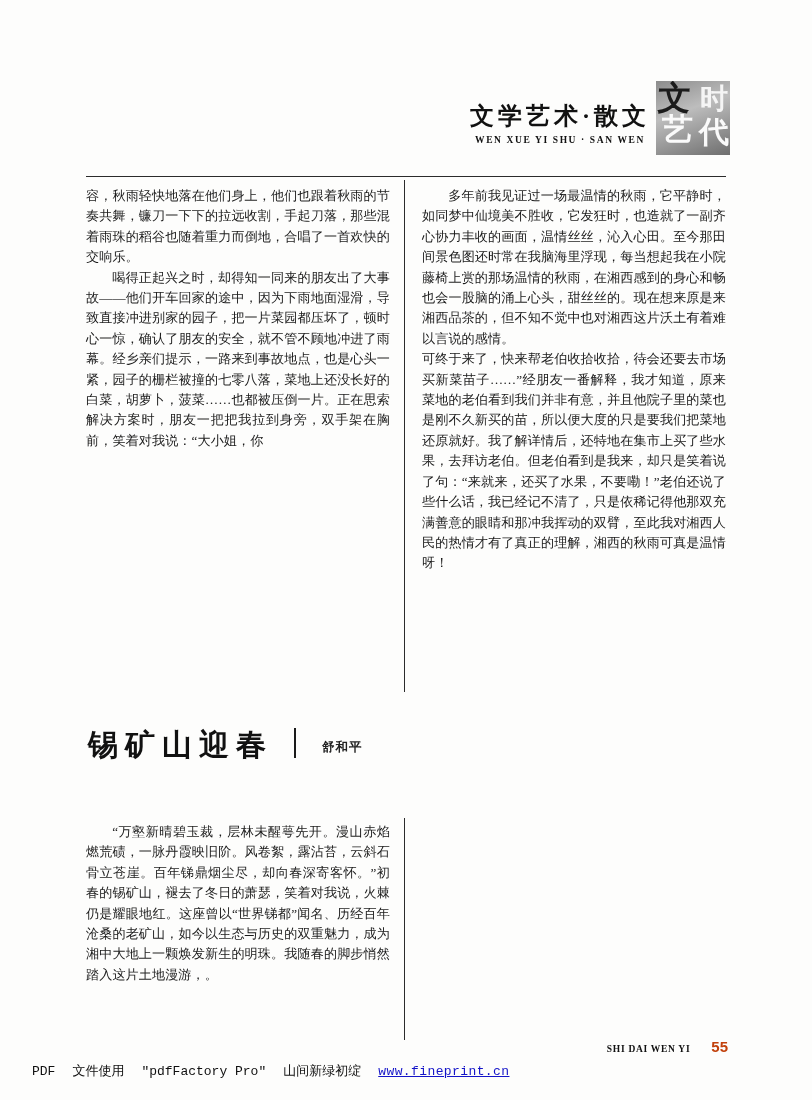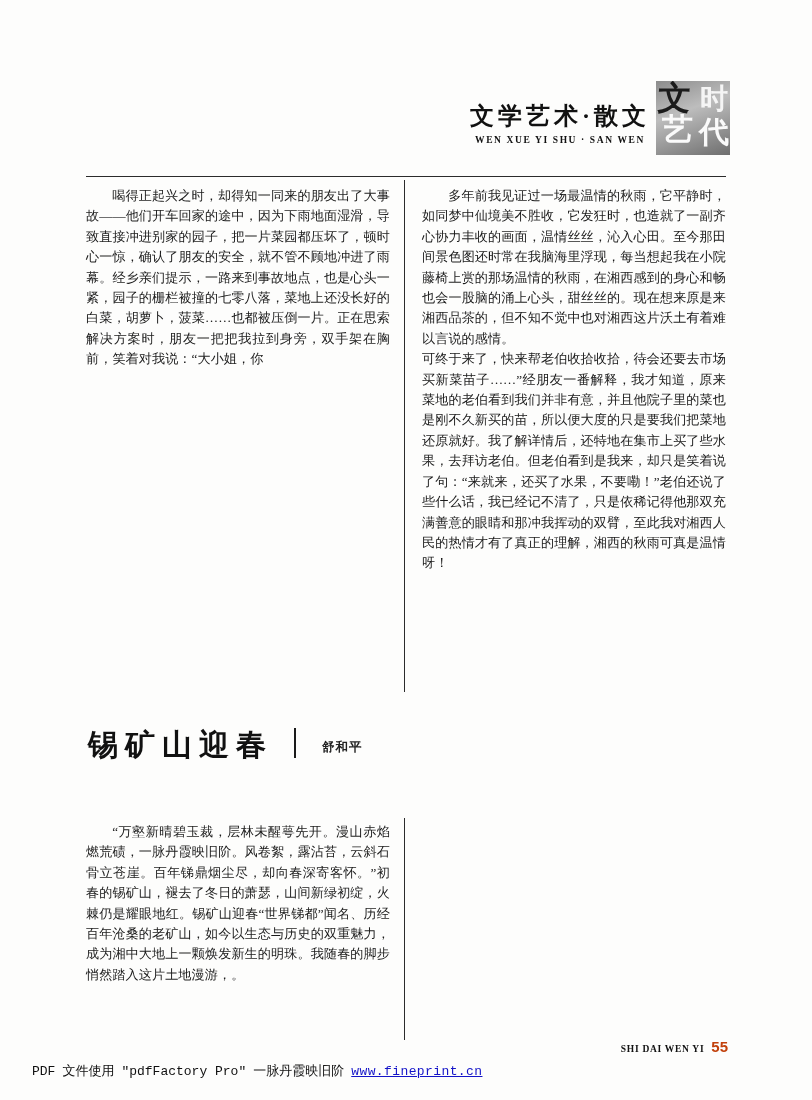--- a/index.html
+++ b/index.html
@@ -210,21 +210,21 @@
     height: 215px;
   }
 
   
   .footer {
     position: absolute;
     right: 84px;
     top: 1038px;
     display: flex;
     align-items: baseline;
-    gap: 7px;
+    gap: 21px;
   }
   .footer-py {
     font-family: "Liberation Serif", "DejaVu Serif", serif;
     font-size: 9.5px;
     font-weight: 700;
     letter-spacing: 0.7px;
     color: #111;
   }
   .footer-page {
     font-family: Liberation Sans, sans-serif;
@@ -233,21 +233,21 @@
     color: #c2410c;
   }
 
   
   .watermark {
     position: absolute;
     left: 32px;
     top: 1062px;
     display: flex;
     align-items: baseline;
-    gap: 7px;
+    gap: 17px;
     font-family: "Liberation Mono", "DejaVu Sans Mono", monospace;
     font-size: 13px;
     color: #101010;
     white-space: nowrap;
   }
   .watermark .wm-cn {
     font-family: "Liberation Serif", "DejaVu Serif", serif;
     font-size: 13px;
   }
   .watermark .wm-url {
@@ -278,49 +278,50 @@
     </div>
   </div>
 
   <div class="rule-top"></div>
   <div class="col-divider"></div>
   <div class="col-divider-2"></div>
 
   <div class="article1">
     <div class="cols">
       <div class="col">
+        <p class="body">容，秋雨轻快地落在他们身上，他们也跟着秋雨的节奏共舞，镰刀一下下的拉远收割，手起刀落，那些混着雨珠的稻谷也随着重力而倒地，合唱了一首欢快的交响乐。</p>
         <p class="body indent">喝得正起兴之时，却得知一同来的朋友出了大事故——他们开车回家的途中，因为下雨地面湿滑，导致直接冲进别家的园子，把一片菜园都压坏了，顿时心一惊，确认了朋友的安全，就不管不顾地冲进了雨幕。经乡亲们提示，一路来到事故地点，也是心头一紧，园子的栅栏被撞的七零八落，菜地上还没长好的白菜，胡萝卜，菠菜……也都被压倒一片。正在思索解决方案时，朋友一把把我拉到身旁，双手架在胸前，笑着对我说：“大小姐，你</p>
       </div>
       <div class="col">
         <p class="body indent">多年前我见证过一场最温情的秋雨，它平静时，如同梦中仙境美不胜收，它发狂时，也造就了一副齐心协力丰收的画面，温情丝丝，沁入心田。至今那田间景色图还时常在我脑海里浮现，每当想起我在小院藤椅上赏的那场温情的秋雨，在湘西感到的身心和畅也会一股脑的涌上心头，甜丝丝的。现在想来原是来湘西品茶的，但不知不觉中也对湘西这片沃土有着难以言说的感情。</p>
         <p class="body">可终于来了，快来帮老伯收拾收拾，待会还要去市场买新菜苗子……”经朋友一番解释，我才知道，原来菜地的老伯看到我们并非有意，并且他院子里的菜也是刚不久新买的苗，所以便大度的只是要我们把菜地还原就好。我了解详情后，还特地在集市上买了些水果，去拜访老伯。但老伯看到是我来，却只是笑着说了句：“来就来，还买了水果，不要嘞！”老伯还说了些什么话，我已经记不清了，只是依稀记得他那双充满善意的眼睛和那冲我挥动的双臂，至此我对湘西人民的热情才有了真正的理解，湘西的秋雨可真是温情呀！</p>
       </div>
     </div>
   </div>
 
   <div class="art2-title-wrap">
     <div class="art2-title">锡矿山迎春</div>
     <div class="title-bar"></div>
     <div class="art2-author">舒和平</div>
   </div>
 
   <div class="article2">
     <div class="cols">
       <div class="col">
-        <p class="body indent">“万壑新晴碧玉裁，层林未醒萼先开。漫山赤焰燃荒碛，一脉丹霞映旧阶。风卷絮，露沾苔，云斜石骨立苍崖。百年锑鼎烟尘尽，却向春深寄客怀。”初春的锡矿山，褪去了冬日的萧瑟，山间新绿初绽，火棘仍是耀眼地红。锡矿山迎春“世界锑都”闻名、历经百年沧桑的老矿山，如今以生态与历史的双重魅力，成为湘中大地上一颗焕发新生的明珠。我随春的脚步悄然踏入这片土地漫游，。</p>
+        <p class="body indent">“万壑新晴碧玉裁，层林未醒萼先开。漫山赤焰燃荒碛，一脉丹霞映旧阶。风卷絮，露沾苔，云斜石骨立苍崖。百年锑鼎烟尘尽，却向春深寄客怀。”初春的锡矿山，褪去了冬日的萧瑟，笑着对我说，火棘仍是耀眼地红。这座曾以“世界锑都”闻名、历经百年沧桑的老矿山，如今以生态与历史的双重魅力，成为湘中大地上一颗焕发新生的明珠。我随春的脚步悄然踏入这片土地漫游，。</p>
       </div>
     </div>
   </div>
 
   <div class="footer">
     <span class="footer-py">SHI DAI WEN YI</span>
     <span class="footer-page">55</span>
   </div>
 
   <div class="watermark">
     <span>PDF</span>
     <span class="wm-cn">文件使用</span>
     <span>"pdfFactory Pro"</span>
-    <span class="wm-cn">一脉丹霞映旧阶</span>
+    <span class="wm-cn">山间新绿初绽</span>
     <span class="wm-url" style="color: rgb(20, 20, 200);">www.fineprint.cn</span>
   </div>
 
 </div>
 
 </body></html>

